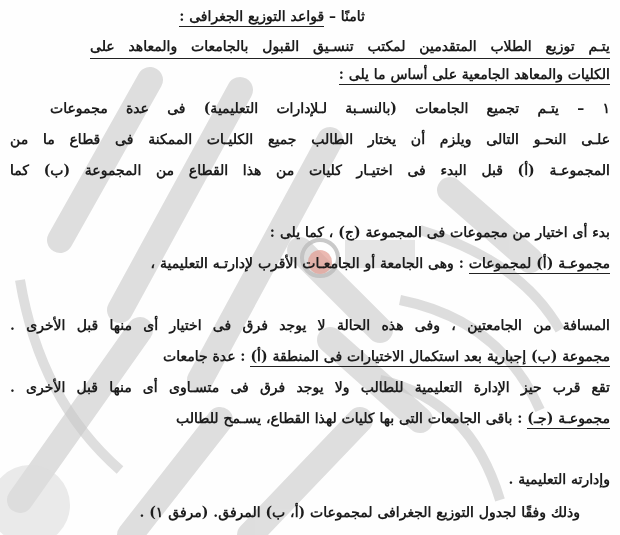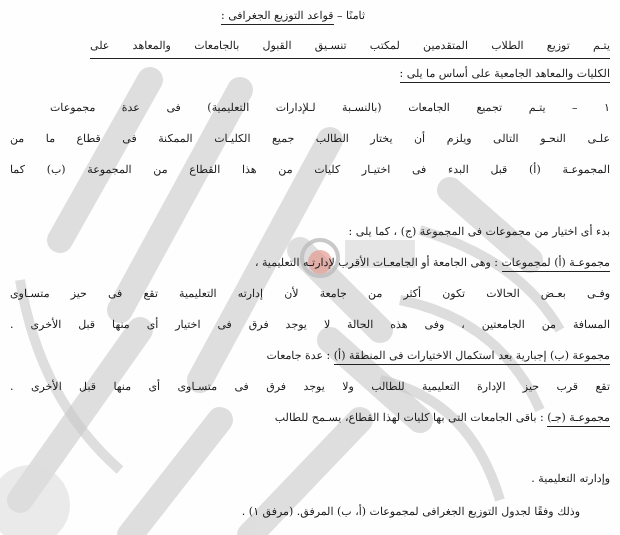--- a/index.html
+++ b/index.html
@@ -1,21 +1,21 @@
 <!DOCTYPE html>
 <html><head>
 <meta charset="utf-8">
 <style>
   html, body { margin:0; padding:0; }
   body { width:620px; height:535px; background:#ffffff; overflow:hidden; position:relative; }
   .page { position:absolute; left:0; top:0; width:620px; height:535px; background:#fefefe; overflow:hidden; }
   .watermark { position:absolute; left:0; top:0; width:620px; height:535px; pointer-events:none; }
   .text { position:absolute; left:0; top:0; width:620px; height:535px; direction:rtl;
           font-family:"DejaVu Serif", "Liberation Serif", serif; color:#1c1c1c; }
-  .line { position:absolute; white-space:nowrap; font-size:11px; line-height:20px; }
+  .line { position:absolute; white-space:nowrap; font-size:14px; line-height:20px;font-weight:bold; }
   .ul { border-bottom:1.2px solid #222; padding-bottom:2px; }
   .just { text-align:justify; text-align-last:justify; }
 </style>
 </head>
 <body>
 
 <div class="page">
 
   <svg class="watermark" viewBox="0 0 620 535">
     <g fill="none" stroke="#d4d4d4" stroke-width="26" stroke-linecap="round" opacity="0.75">
@@ -55,21 +55,20 @@
 
     <div class="line just" style="right:10px; width:560px; top:98px;">١ – يتـم تجميع الجامعات (بالنسـبة لـلإدارات التعليمية) فى عدة مجموعات</div>
     <div class="line just" style="right:10px; width:600px; top:129px;">علـى النحـو التالى ويلزم أن يختار الطالب جميع الكليـات الممكنة فى قطاع ما من</div>
     <div class="line just" style="right:10px; width:600px; top:160px;">المجموعـة (أ) قبل البدء فى اختيـار كليات من هذا القطاع من المجموعة (ب) كما</div>
     <div class="line" style="right:10px; top:222px;">بدء أى اختيار من مجموعات فى المجموعة (ج) ، كما يلى :</div>
 
     <div class="line" style="right:10px; width:600px; top:253px;">
       <span class="ul">مجموعـة (أ) لمجموعات</span>
       <span>: وهى الجامعة أو الجامعـات الأقرب لإدارتـه التعليمية ،</span>
     </div>
-    <div class="line just" style="right:10px; width:600px; top:284px;">وفـى بعـض الحالات تكون أكثر من جامعة لأن إدارته التعليمية تقع فى حيز متسـاوى</div>
     <div class="line just" style="right:10px; width:600px; top:315px;">المسافة من الجامعتين ، وفى هذه الحالة لا يوجد فرق فى اختيار أى منها قبل الأخرى .</div>
 
     <div class="line" style="right:10px; width:600px; top:346px;">
       <span class="ul">مجموعة (ب) إجبارية بعد استكمال الاختيارات فى المنطقة (أ)</span>
       <span>: عدة جامعات</span>
     </div>
     <div class="line just" style="right:10px; width:600px; top:377px;">تقع قرب حيز الإدارة التعليمية للطالب ولا يوجد فرق فى متسـاوى أى منها قبل الأخرى .</div>
 
     <div class="line" style="right:10px; width:600px; top:408px;">
       <span class="ul">مجموعـة (جـ)</span>

